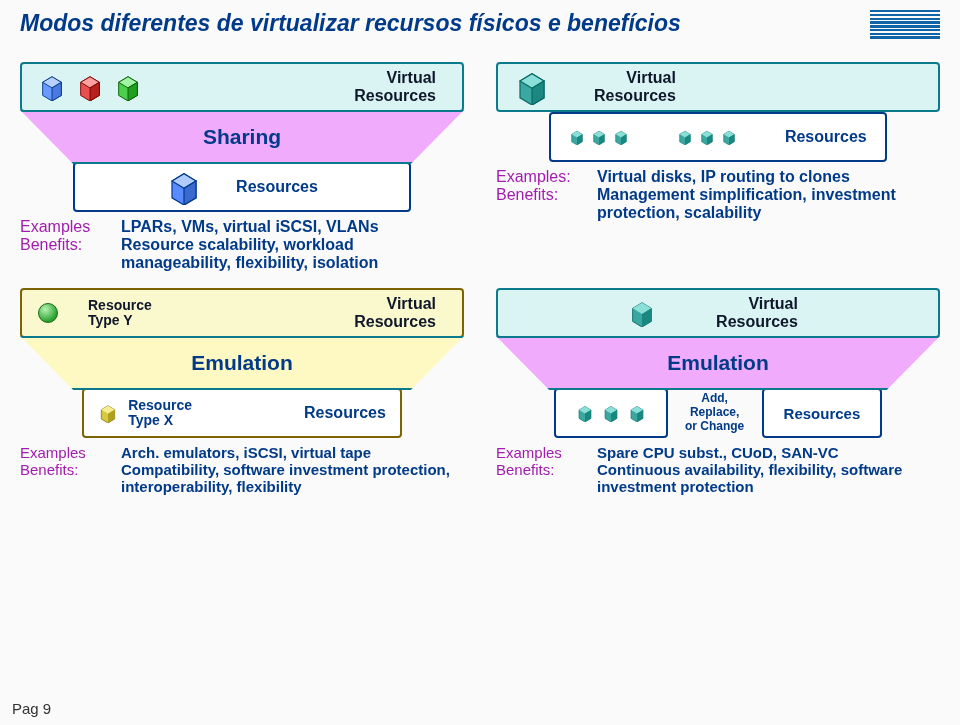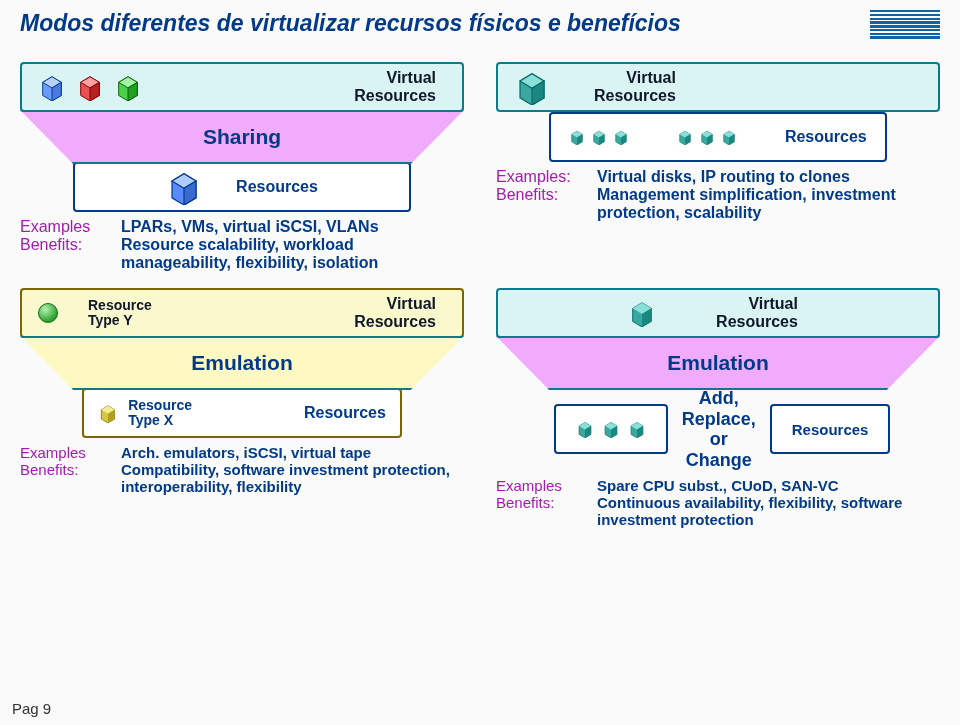--- a/index.html
+++ b/index.html
@@ -146,21 +146,21 @@
     border-radius: 4px;
     background: #fff;
     display: flex; align-items:center; justify-content:center;
     padding: 6px 20px;
     height: 50px;
     flex: 1;
     max-width: 46%;
   }
   .ins-bot .cube-group { gap: 8px; }
   .ins-middle-label {
-    color:#003a88; font-weight:bold; font-size:18px; line-height:1.15; text-align:center;
+    color:#003a88; font-weight:bold; font-size:12px; line-height:1.15; text-align:center;
     padding: 0 4px;
   }
   .ins-bot .bot-label { color:#003a88; font-weight:bold; font-size:15px;}
   .pagenum {
     position: absolute;
     left: 12px;
     bottom: 8px;
     color: #333;
     font-size: 15px;
   }

